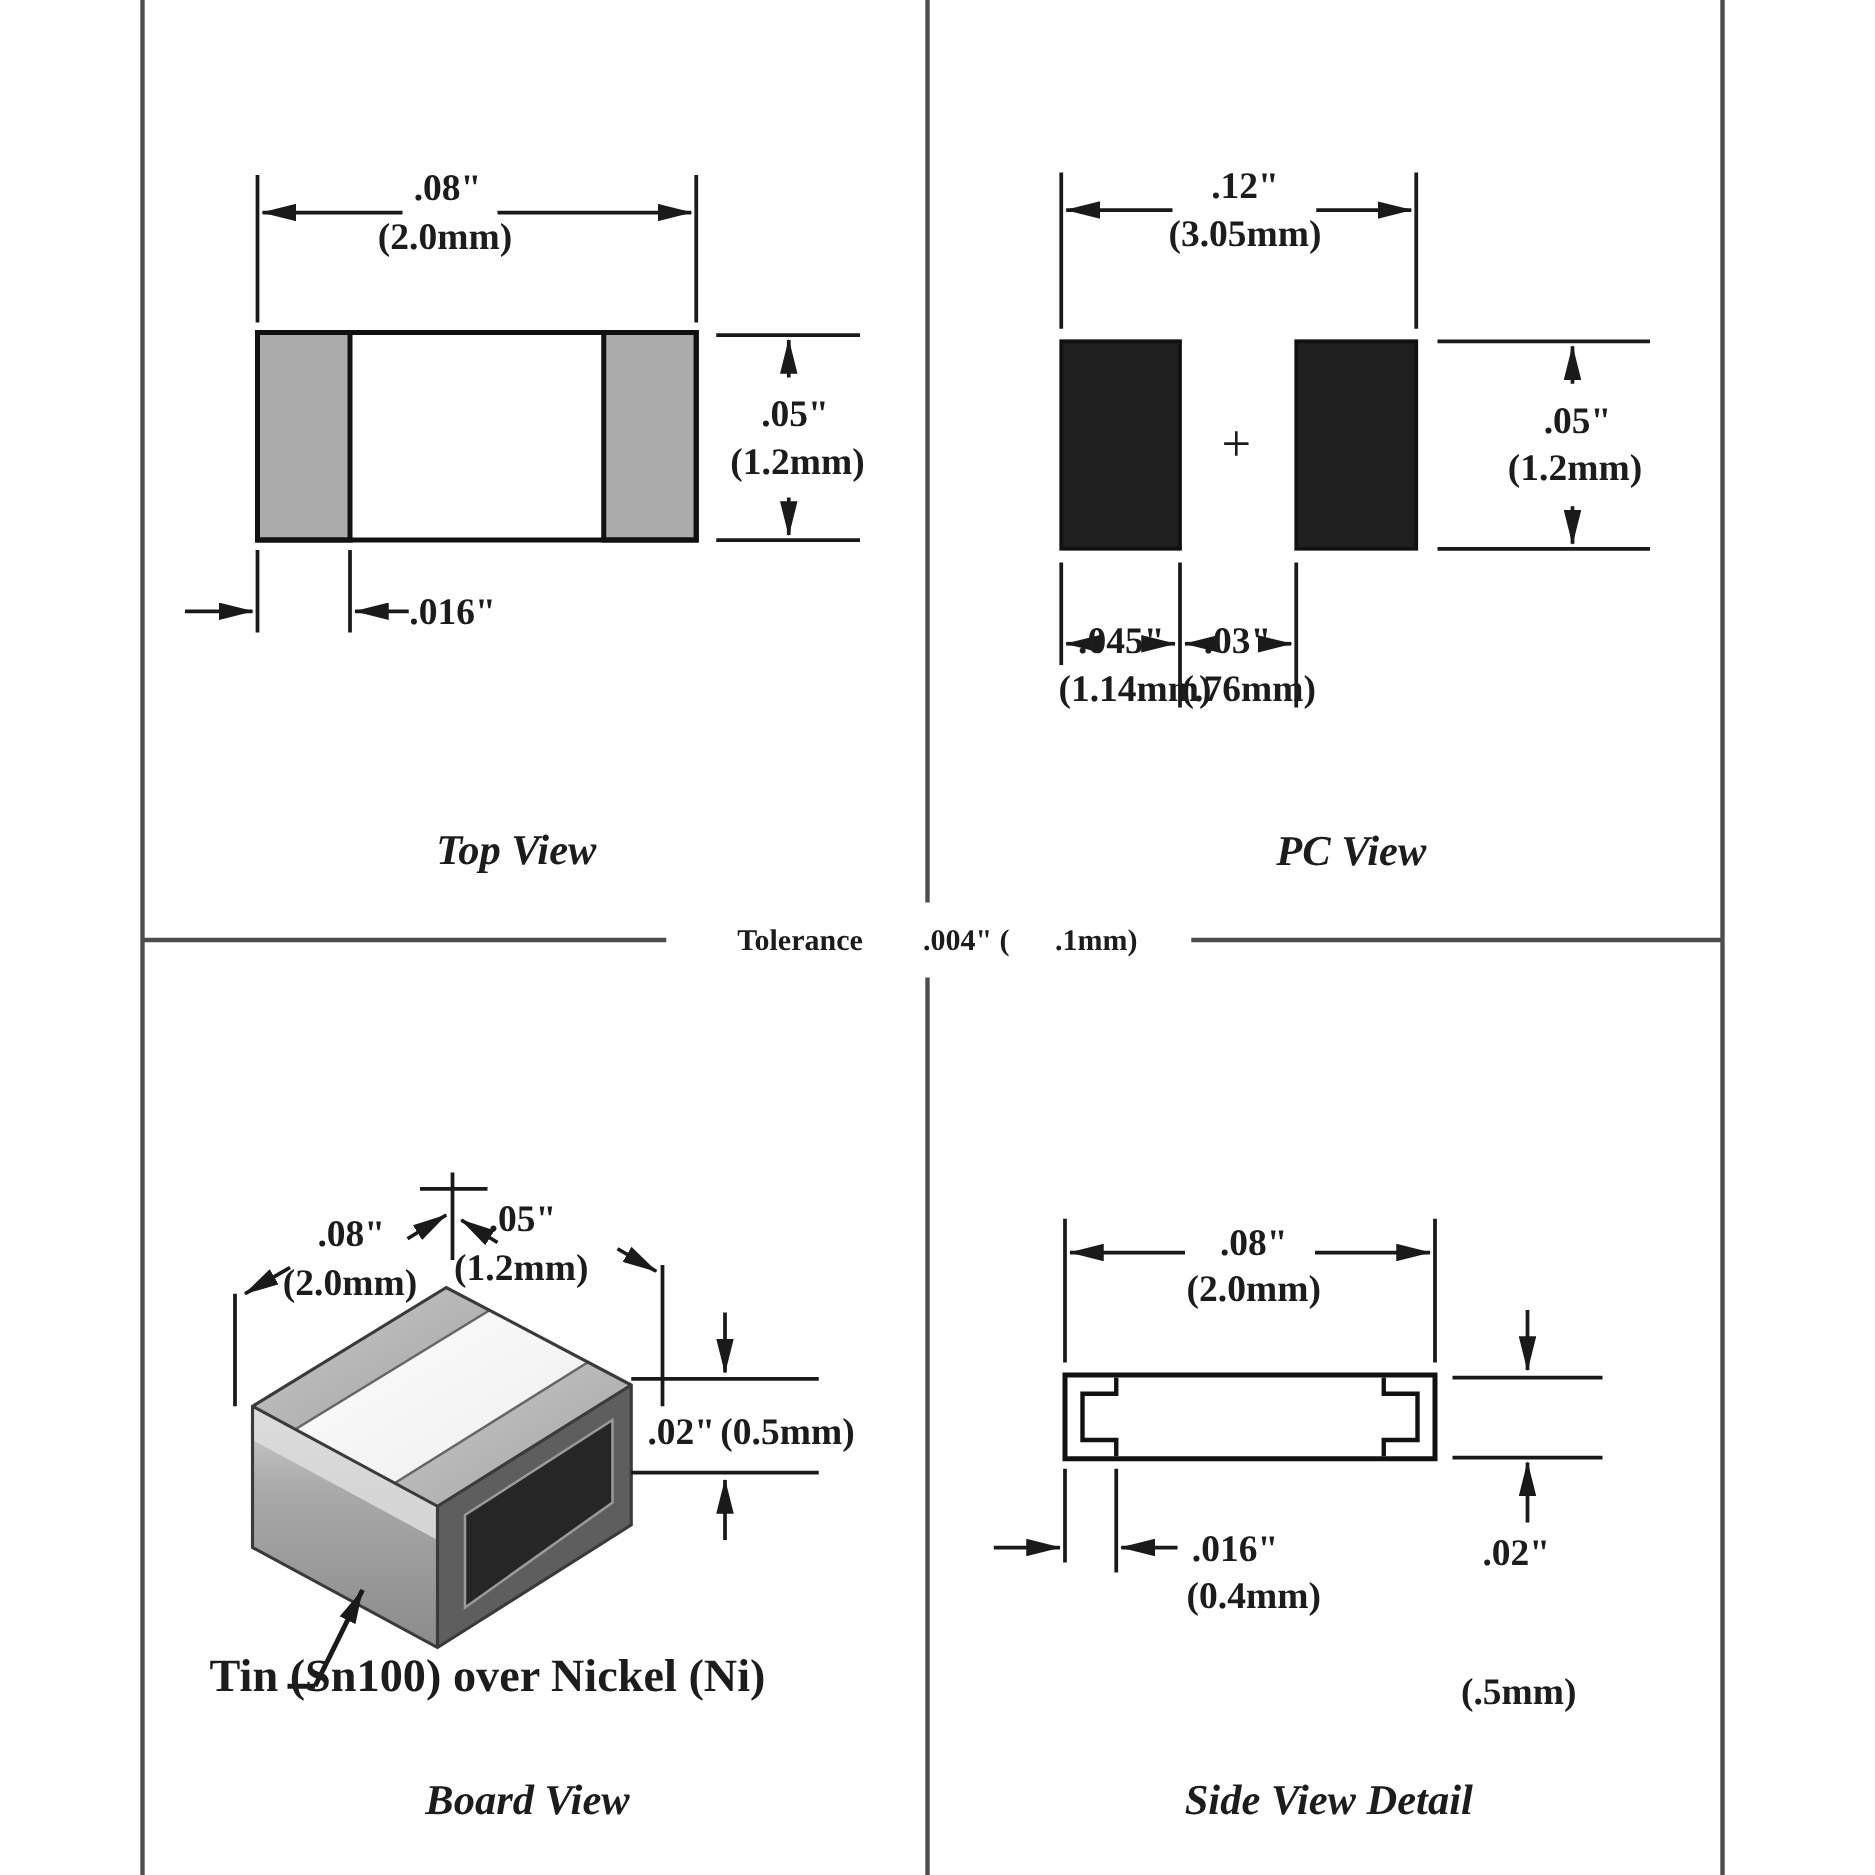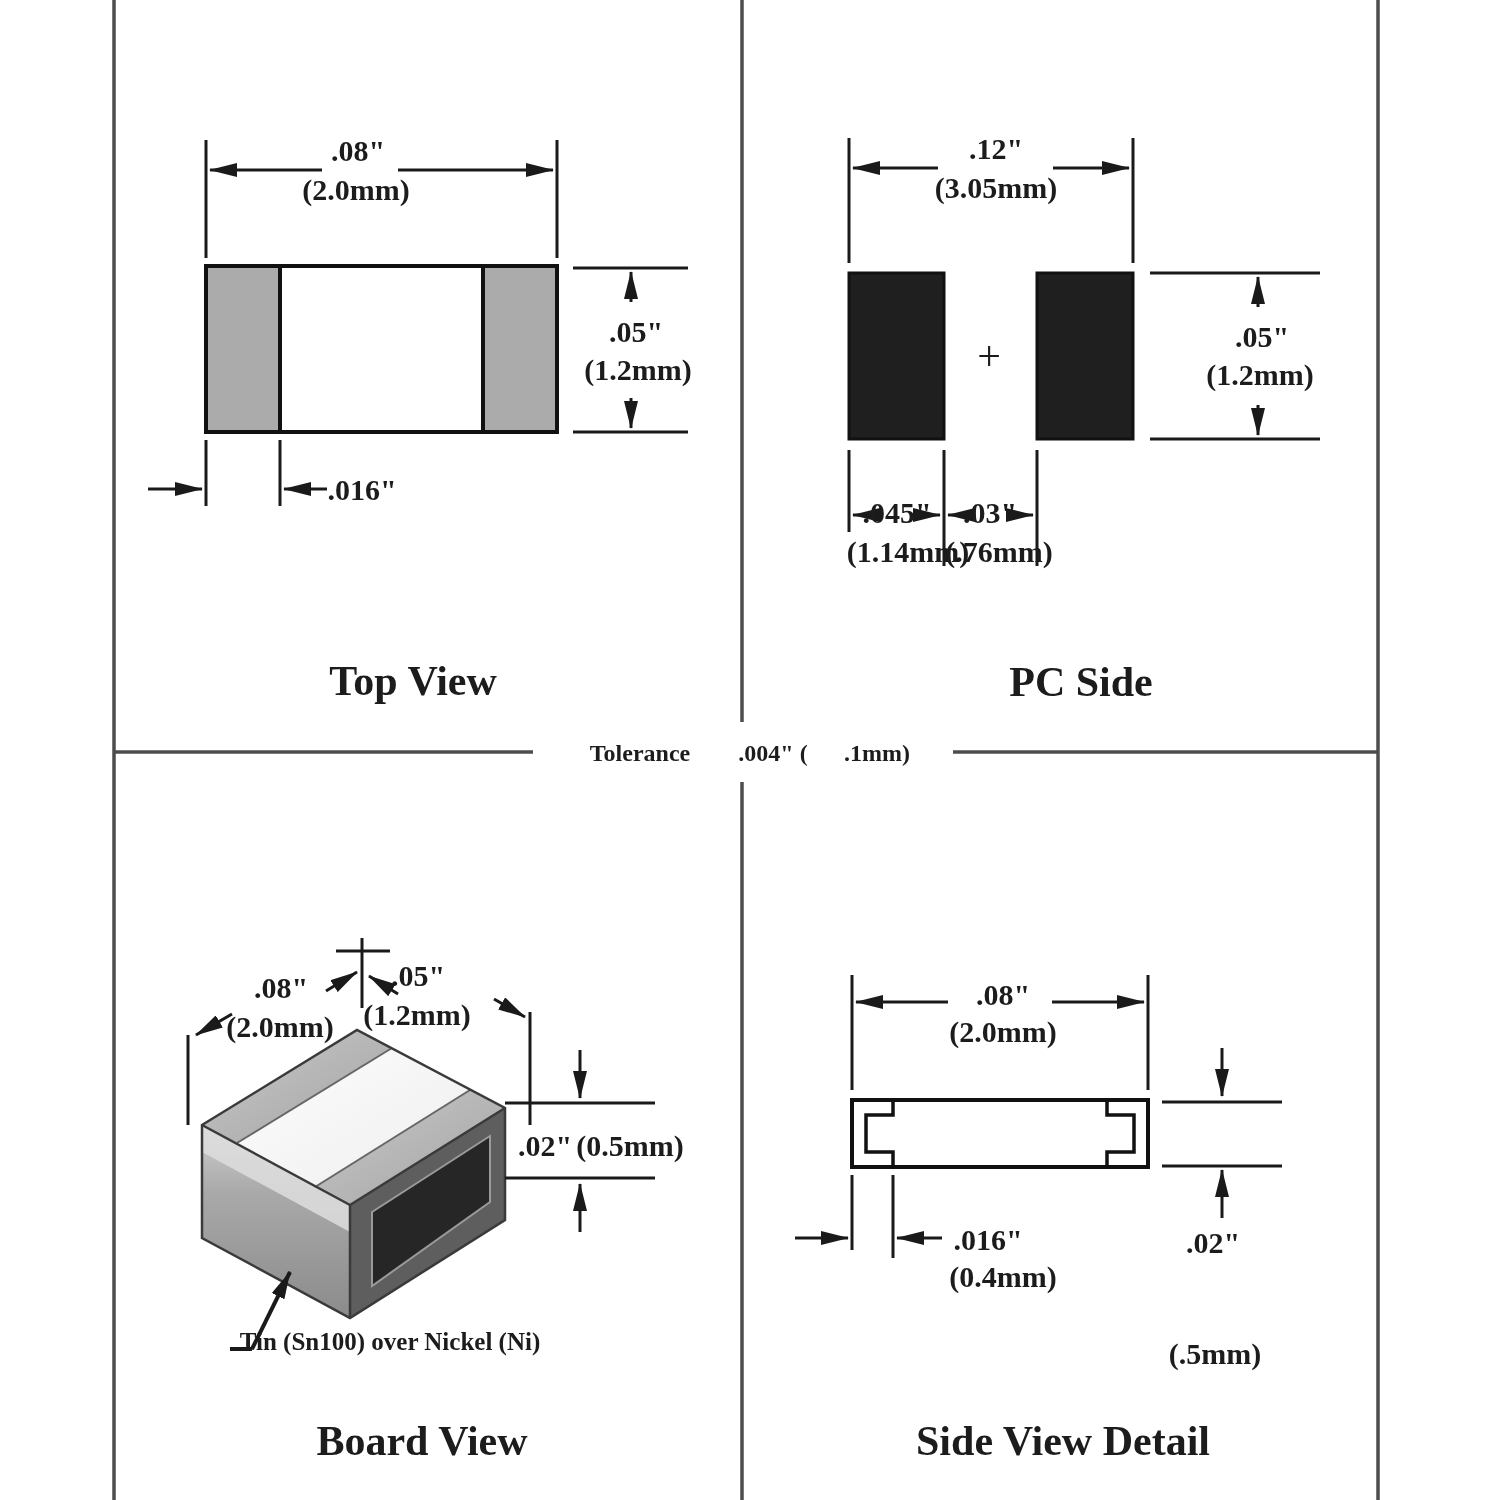--- a/index.html
+++ b/index.html
@@ -1,24 +1,24 @@
 <!DOCTYPE html>
 <html><head>
 <meta charset="utf-8">
 <style>
   html,body{margin:0;padding:0;background:#fff;}
   #canvas{position:relative;width:1500px;height:1500px;background:#fff;overflow:hidden;
           font-family:"Liberation Serif", serif;}
   #linework{position:absolute;left:0;top:0;}
   .lbl{position:absolute;transform:translate(-50%,-50%);white-space:nowrap;
        font-weight:600;font-size:30px;color:#1c1c1c;line-height:1;}
-  .cap{font-size:42px;}
+  .cap{font-size:34px;font-style:italic;}
   .tol{font-size:24px;}
   .plus{font-size:42px;font-weight:500;}
-  .note{font-size:25px;}
+  .note{font-size:37px;}
 </style>
 </head>
 <body>
 
 <div id="canvas">
 
   <svg id="linework" width="1500" height="1500" viewBox="0 0 1500 1500">
     <defs>
       <marker id="ah" markerUnits="userSpaceOnUse" markerWidth="28" markerHeight="14" refX="27" refY="7" orient="auto">
         <path d="M0,0 L28,7 L0,14 Z" fill="#1a1a1a"></path>
@@ -175,21 +175,21 @@
 
   <div class="lbl" style="left:996px;top:149px">.12"</div>
   <div class="lbl" style="left:996px;top:188px">(3.05mm)</div>
   <div class="lbl plus" style="left:989px;top:356px">+</div>
   <div class="lbl" style="left:1262px;top:337px">.05"</div>
   <div class="lbl" style="left:1260px;top:375px">(1.2mm)</div>
   <div class="lbl" style="left:897px;top:513px">.045"</div>
   <div class="lbl" style="left:908px;top:552px">(1.14mm)</div>
   <div class="lbl" style="left:990px;top:513px">.03"</div>
   <div class="lbl" style="left:999px;top:552px">(.76mm)</div>
-  <div class="lbl cap" style="left:1081px;top:682px">PC Side</div>
+  <div class="lbl cap" style="left:1081px;top:682px">PC View</div>
 
   <div class="lbl tol" style="left:640px;top:753px">Tolerance</div>
   <div class="lbl tol" style="left:773px;top:753px">.004" (</div>
   <div class="lbl tol" style="left:877px;top:753px">.1mm)</div>
 
   <div class="lbl" style="left:281px;top:988px">.08"</div>
   <div class="lbl" style="left:280px;top:1027px">(2.0mm)</div>
   <div class="lbl" style="left:418px;top:976px">.05"</div>
   <div class="lbl" style="left:417px;top:1015px">(1.2mm)</div>
   <div class="lbl" style="left:545px;top:1146px">.02"</div>

